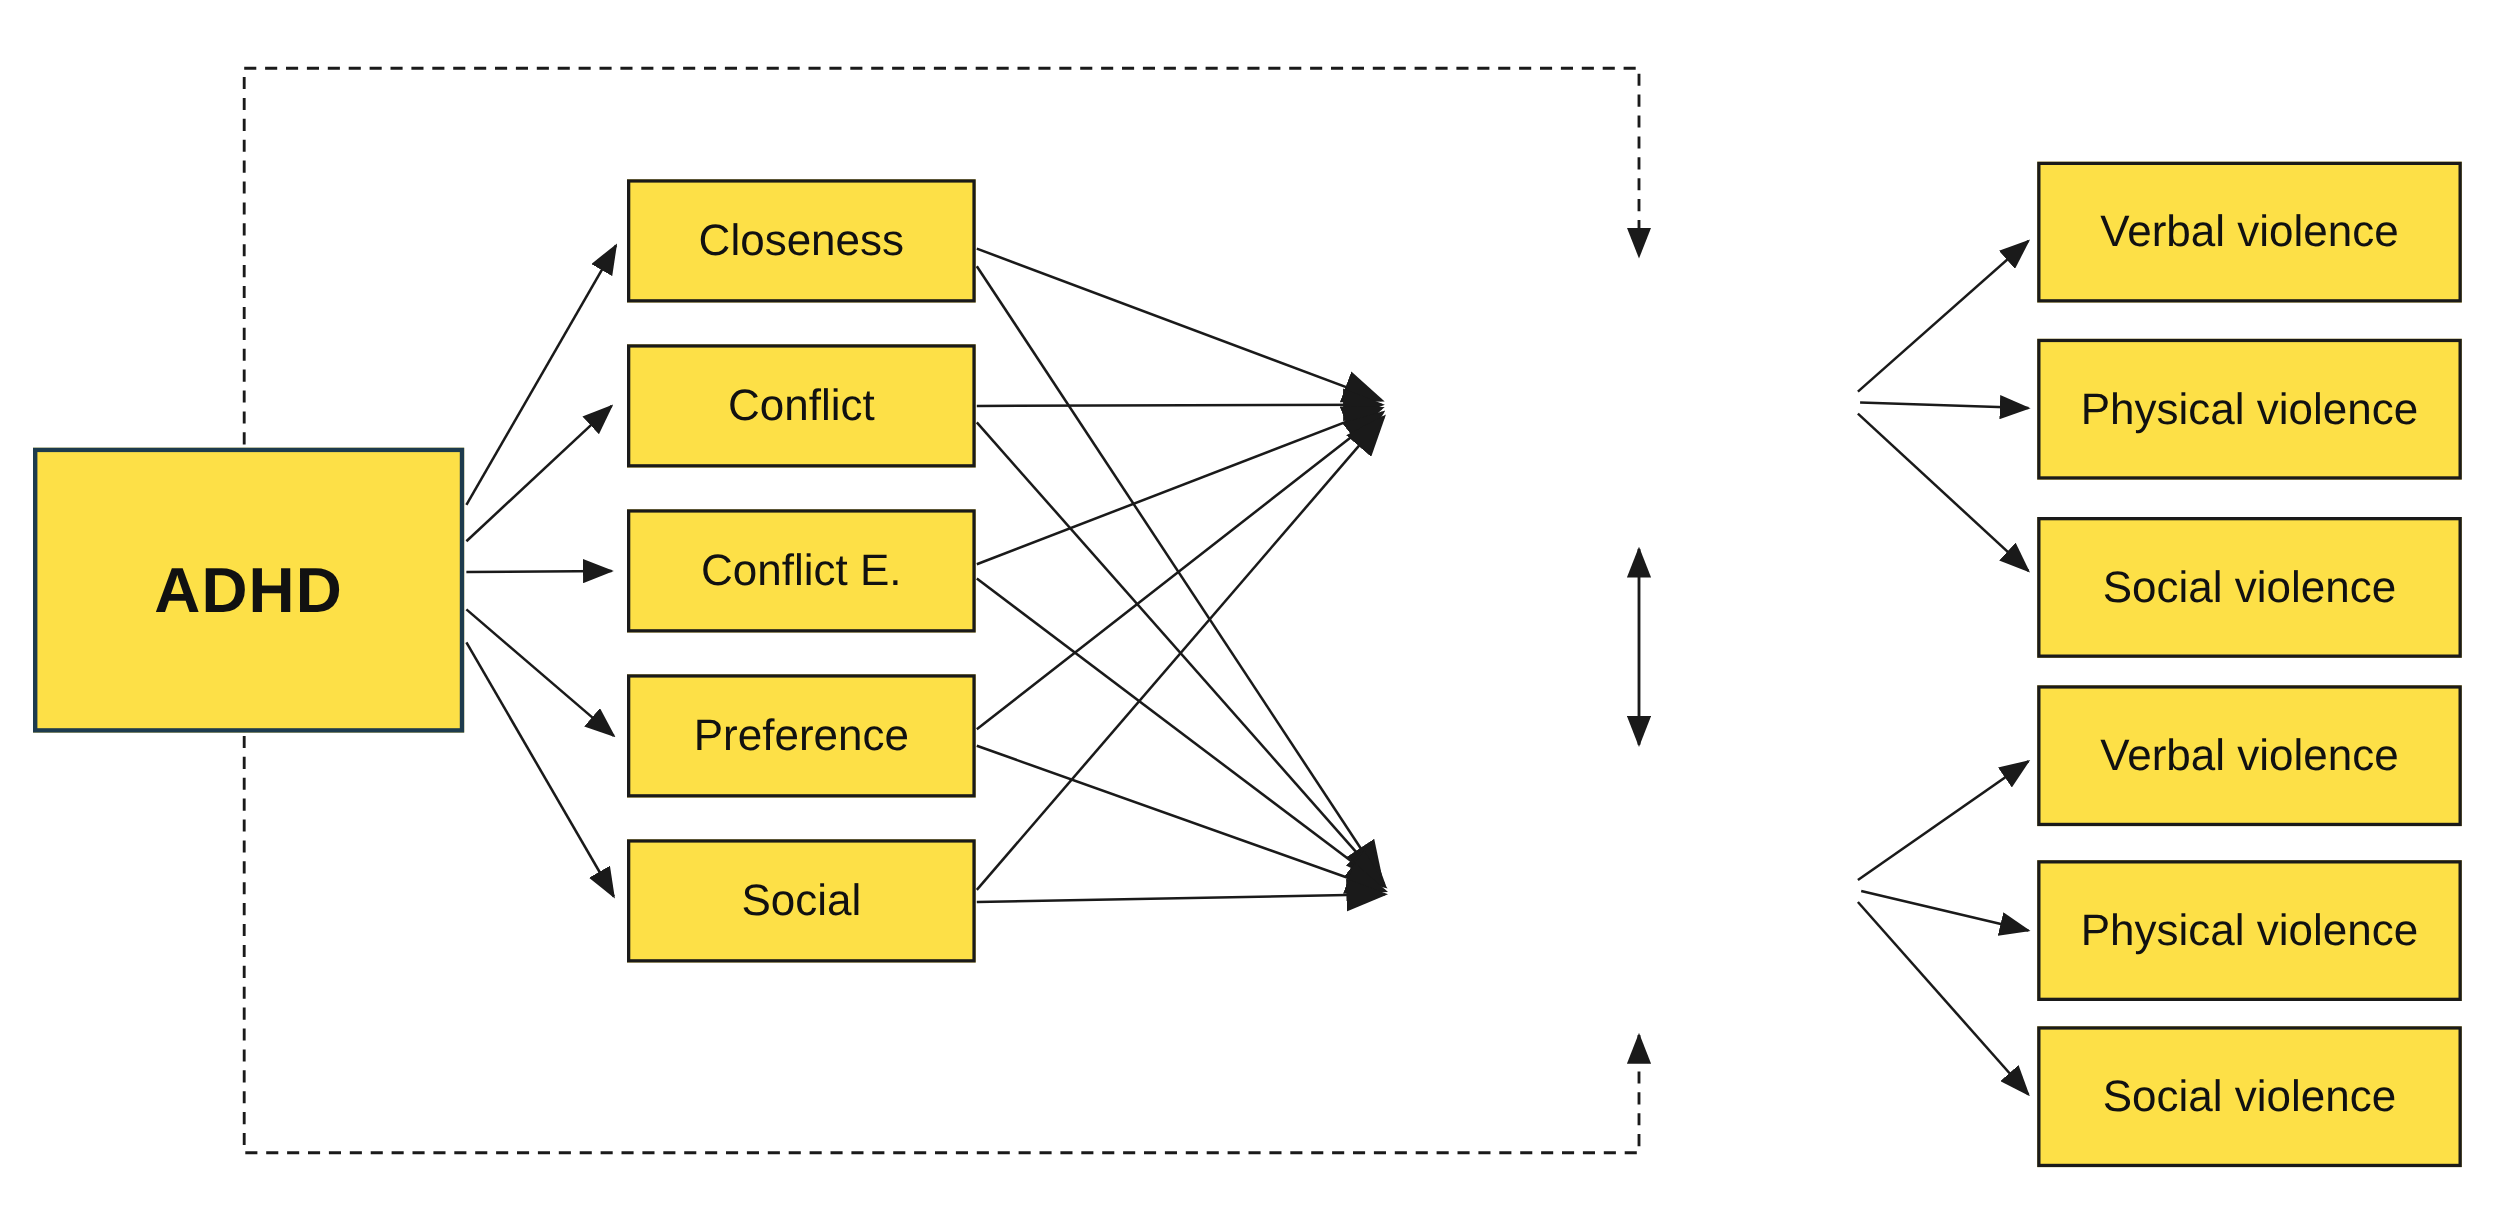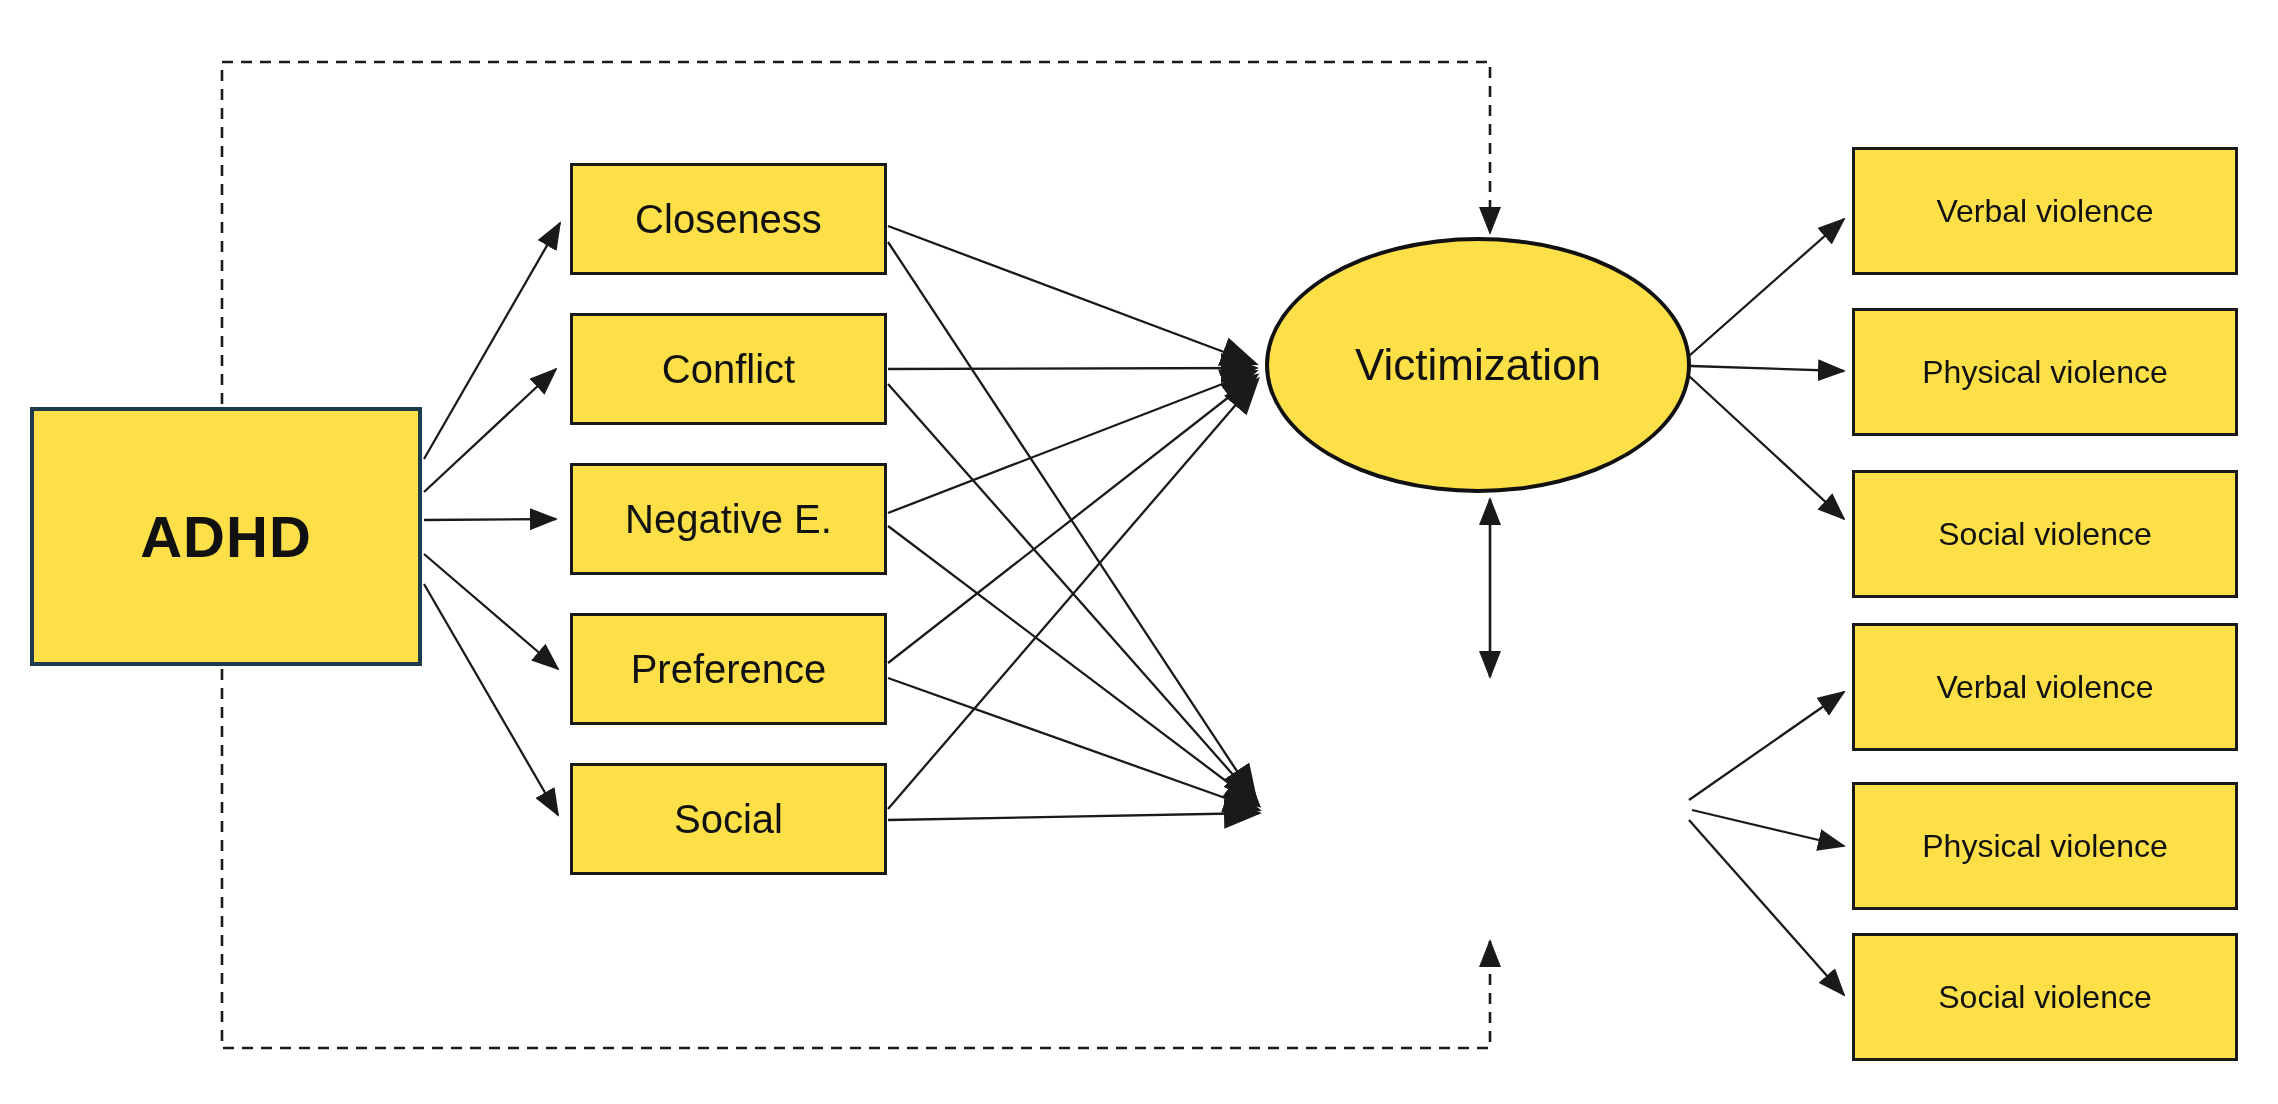--- a/index.html
+++ b/index.html
@@ -5,21 +5,21 @@
   html,body{margin:0;padding:0;background:#ffffff;}
   #canvas{position:relative;width:2278px;height:1104px;background:#ffffff;overflow:hidden;
           font-family:"Liberation Sans",sans-serif;color:#111111;}
   #wires{position:absolute;left:0;top:0;width:2278px;height:1104px;}
   .node{position:absolute;display:flex;align-items:center;justify-content:center;
         background:#fde047;box-sizing:border-box;text-align:center;}
   .rect{border:3px solid #1a1a1a;}
   .adhd{border:4px solid #1d3b4d;font-size:58px;letter-spacing:1px;font-weight:bold;}
   .mediator{left:570px;width:317px;height:112px;font-size:40px;}
   .latent{border:4px solid #111111;border-radius:50%;font-size:44px;left:1265px;width:426px;}
-  .outcome{left:1852px;width:386px;height:128px;font-size:32px;}
+  .outcome{left:1852px;width:386px;height:128px;font-size:40px;}
   .lbl{padding:0 8px;white-space:nowrap;}
   .edge{fill:none;stroke:#1a1a1a;stroke-width:2.3;}
   .edge.dashed{stroke-width:2.6;stroke-dasharray:11 8;}
   .edge.double{stroke-width:2.6;}
 </style>
 </head>
 <body>
 
 <div id="canvas">
 
@@ -62,32 +62,29 @@
     <span class="lbl">ADHD</span>
   </div>
 
   <div class="node rect mediator" style="top:163px;">
     <span class="lbl">Closeness</span>
   </div>
   <div class="node rect mediator" style="top:313px;">
     <span class="lbl">Conflict</span>
   </div>
   <div class="node rect mediator" style="top:463px;">
-    <span class="lbl">Negative E.</span>
+    <span class="lbl">Conflict E.</span>
   </div>
   <div class="node rect mediator" style="top:613px;">
     <span class="lbl">Preference</span>
   </div>
   <div class="node rect mediator" style="top:763px;">
     <span class="lbl">Social</span>
   </div>
 
-  <div class="node latent" style="top:237px;height:256px;">
-    <span class="lbl">Victimization</span>
-  </div>
 
   <div class="node rect outcome" style="top:147px;">
     <span class="lbl">Verbal violence</span>
   </div>
   <div class="node rect outcome" style="top:308px;">
     <span class="lbl">Physical violence</span>
   </div>
   <div class="node rect outcome" style="top:470px;">
     <span class="lbl">Social violence</span>
   </div>

